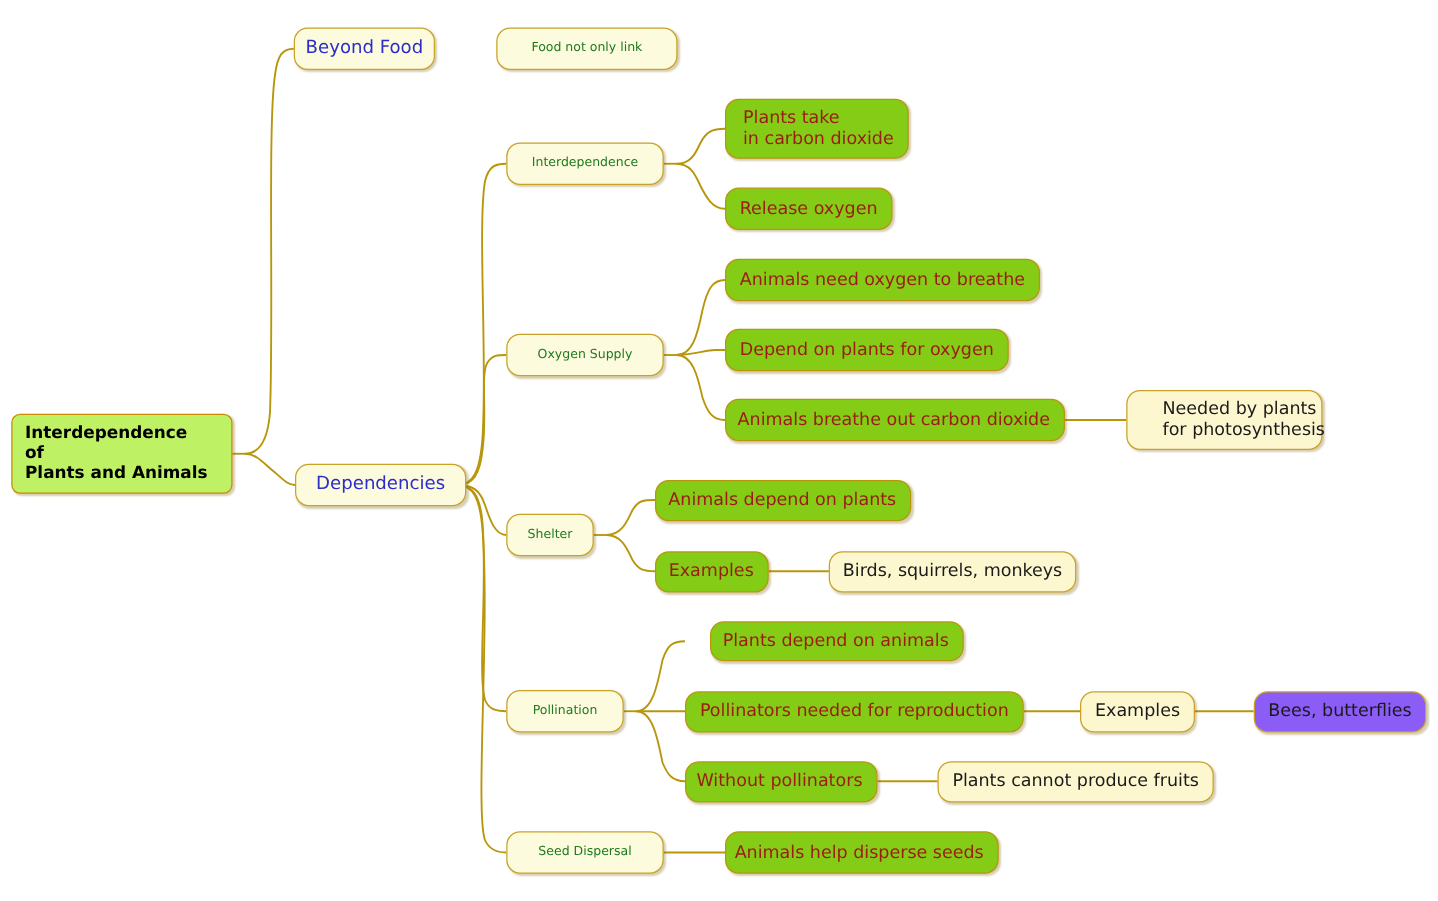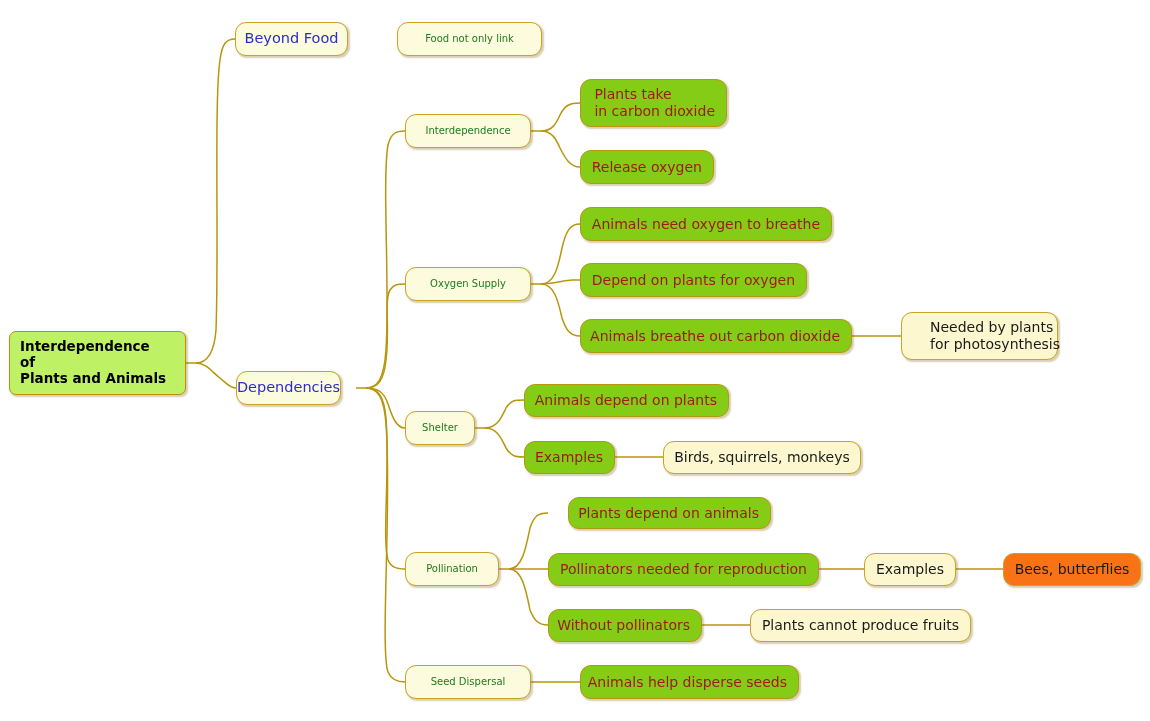--- a/index.html
+++ b/index.html
@@ -78,21 +78,21 @@
   .lvl4 {
     background: #fdf7d0;
     border: 1.6px solid #c9a227;
     color: #1a1a1a;
     font-size: 14px;
     padding: 6px 28px;
     justify-content: center;
   }
   
   .lvl5 {
-    background: #f97316;
+    background: #8b5cf6;
     border: 1.6px solid #c9a227;
     color: #1a1a1a;
     font-size: 14px;
     padding: 6px 11px;
     justify-content: center;
   }
   .node .txt {
     display: block;
     white-space: pre;
   }
@@ -157,21 +157,21 @@
   </div>
 
   <div class="node lvl1" style="left:235px; top:22px; width:113px; height:34px;">
     <span class="txt">Beyond Food</span>
   </div>
 
   <div class="node lvl2" style="left:397px; top:22px; width:145px; height:34px;">
     <span class="txt">Food not only link</span>
   </div>
 
-  <div class="node lvl1" style="left:236px; top:371px; width:105px; height:34px;">
+  <div class="node lvl1" style="left:236px; top:371px; width:137px; height:34px;">
     <span class="txt">Dependencies</span>
   </div>
 
   <div class="node lvl2" style="left:405px; top:114px; width:126px; height:34px;">
     <span class="txt">Interdependence</span>
   </div>
 
   <div class="node lvl2" style="left:405px; top:267px; width:126px; height:34px;">
     <span class="txt">Oxygen Supply</span>
   </div>

